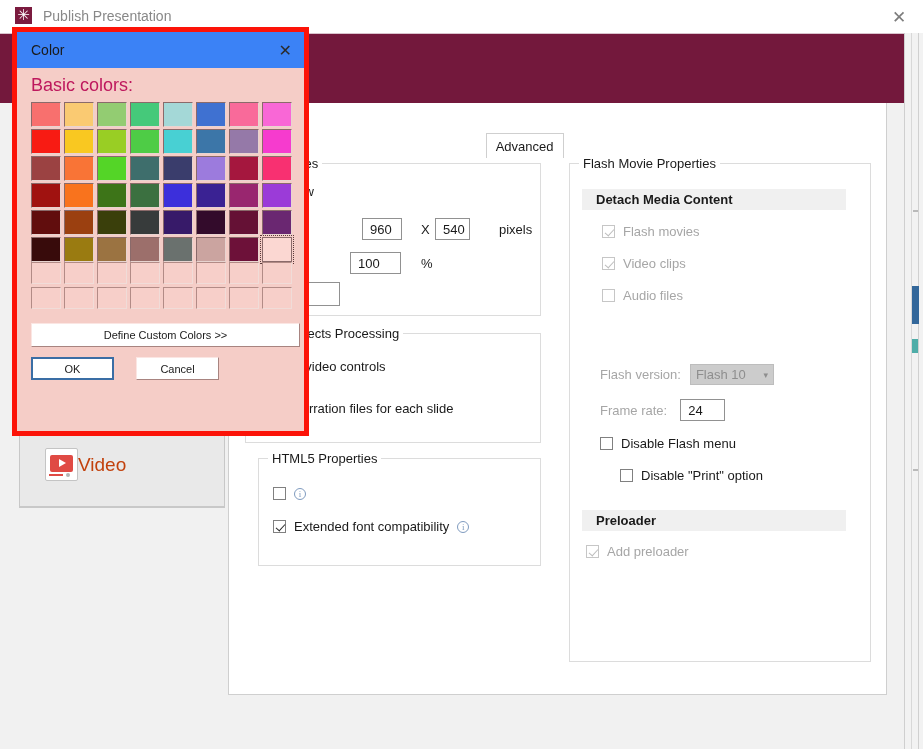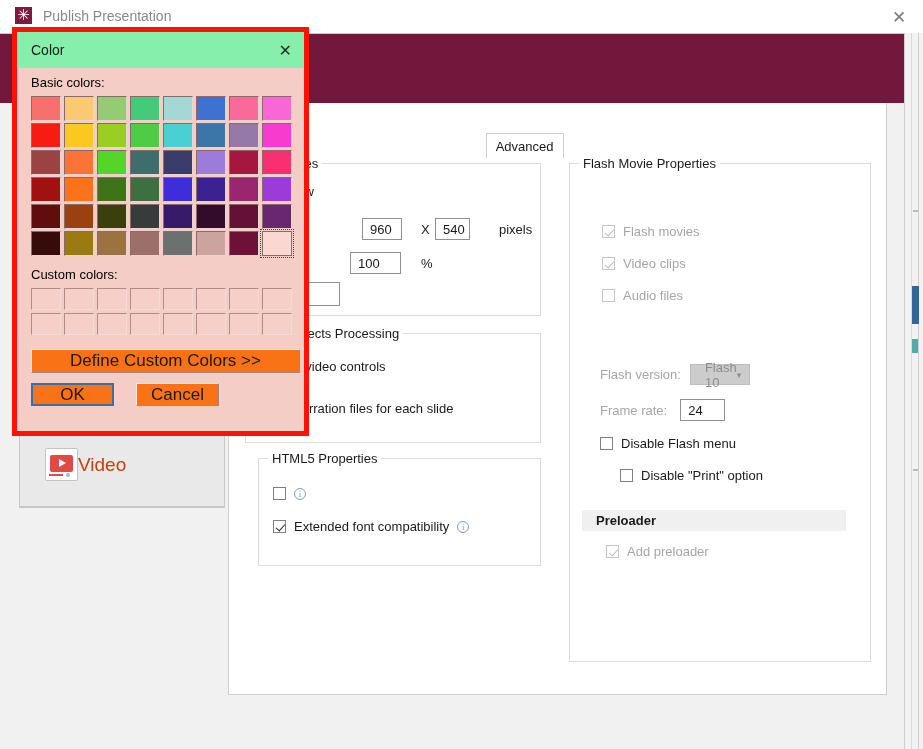--- a/index.html
+++ b/index.html
@@ -223,45 +223,45 @@
   }
   .infoi {
     width: 12px; height: 12px; border-radius: 50%;
     border: 1px solid #7f9bbf; color: #7f9bbf;
     font-size: 9px; line-height: 10px; text-align: center;
     font-family: "Liberation Serif", serif;
     display: inline-block;
   }
   .combo {
     background: #cccccc; border: 1px solid #bdbdbd;
-    height: 21px; width: 60px; font-size: 13px; color: #8e8e8e;
-    display: flex; align-items: center; padding: 0 14px;
+    height: 21px; width: 84px; font-size: 13px; color: #8e8e8e;
+    display: flex; align-items: center; padding: 0 5px;
     justify-content: space-between;
   }
   .caret { font-size: 9px; color: #8e8e8e; }
 
   
   .color-dialog-outline {
     position: absolute; left: 12px; top: 27px; width: 297px; height: 409px;
     border: 5px solid #fc1308;
     background: #f5cdc7;
     z-index: 40;
   }
   .cd-titlebar {
-    height: 36px; background: #86efac;
+    height: 36px; background: #3b82f6;
     display: flex; align-items: center; justify-content: space-between;
     padding: 0 12px 0 14px;
   }
   .cd-title { font-size: 14px; color: #1a1a1a; }
   .cd-close {
     font-size: 16px; color: #2b2b2b; cursor: pointer;
     font-family: "DejaVu Sans", sans-serif; font-weight: 300;
   }
   .cd-body { padding: 7px 14px 0 14px; }
-  .cd-label { font-size: 13px; color: #000000; margin-bottom: 6px; }
+  .cd-label { font-size: 18px; color: #be185d; margin-bottom: 6px; }
   .swatch-grid {
     display: grid; grid-template-columns: repeat(8, 30px);
     grid-auto-rows: 25px; gap: 2px 3px;
   }
   .swatch {
     width: 30px; height: 25px; cursor: pointer;
     border-top: 1px solid #8a6a6a;
     border-left: 1px solid #8a6a6a;
     border-right: 1px solid #e8d4d0;
     border-bottom: 1px solid #e8d4d0;
@@ -275,26 +275,26 @@
     grid-auto-rows: 22px; gap: 3px 3px;
   }
   .cswatch {
     width: 30px; height: 22px; background: #f7cfc9; cursor: pointer;
     border-top: 1px solid #b28b86;
     border-left: 1px solid #b28b86;
     border-right: 1px solid #f0dcd8;
     border-bottom: 1px solid #f0dcd8;
   }
   .cd-btn {
-    background: #f97316;
+    background: #ffffff;
     border-top: 1px solid #fbe6e3;
     border-left: 1px solid #fbe6e3;
     border-right: 1px solid #a88480;
     border-bottom: 1px solid #a88480;
-    font-size: 17px; color: #1a1a1a;
+    font-size: 11px; color: #1a1a1a;
     display: flex; align-items: center; justify-content: center;
     cursor: pointer;
   }
   #define-custom { width: 269px; height: 24px; margin-top: 14px; }
   .cd-btn-row { display: flex; gap: 22px; margin-top: 10px; }
   #cd-ok {
     width: 83px; height: 23px;
     border: 2px solid #3a6ea5;
   }
   #cd-cancel { width: 83px; height: 23px; }
@@ -397,20 +397,21 @@
         <div class="row" style="position:absolute;left:14px;top:60px;gap:8px;">
           <div class="cb checked"></div>
           <span>Extended font compatibility</span>
           <span class="infoi">i</span>
         </div>
       </div>
 
       <div class="groupbox" style="left:340px;top:60px;width:302px;height:499px;">
         <div class="group-title">Flash Movie Properties</div>
 
+        <div class="sectitle" style="position:absolute;left:12px;top:25px;width:264px;">Detach Media Content</div>
         <div class="row disabled" style="position:absolute;left:32px;top:60px;gap:8px;">
           <div class="cb checked disabled"></div>
           <span>Flash movies</span>
         </div>
         <div class="row disabled" style="position:absolute;left:32px;top:92px;gap:8px;">
           <div class="cb checked disabled"></div>
           <span>Video clips</span>
         </div>
         <div class="row disabled" style="position:absolute;left:32px;top:124px;gap:8px;">
           <div class="cb disabled"></div>
@@ -431,21 +432,21 @@
         <div class="row" style="position:absolute;left:30px;top:272px;gap:8px;">
           <div class="cb"></div>
           <span>Disable Flash menu</span>
         </div>
         <div class="row" style="position:absolute;left:50px;top:304px;gap:8px;">
           <div class="cb"></div>
           <span>Disable "Print" option</span>
         </div>
 
         <div class="sectitle" style="position:absolute;left:12px;top:346px;width:264px;">Preloader</div>
-        <div class="row disabled" style="position:absolute;left:36px;top:380px;gap:8px;">
+        <div class="row disabled" style="position:absolute;left:16px;top:380px;gap:8px;">
           <div class="cb checked disabled"></div>
           <span>Add preloader</span>
         </div>
       </div>
 
     </div>
 
   </div>
 
   <div class="color-dialog-outline">
@@ -498,21 +499,20 @@
           <div class="swatch" style="background: rgb(106, 39, 113);"></div>
           <div class="swatch" style="background: rgb(56, 11, 11);"></div>
           <div class="swatch" style="background: rgb(154, 123, 17);"></div>
           <div class="swatch" style="background: rgb(155, 115, 65);"></div>
           <div class="swatch" style="background: rgb(156, 111, 107);"></div>
           <div class="swatch" style="background: rgb(106, 113, 110);"></div>
           <div class="swatch" style="background: rgb(203, 164, 160);"></div>
           <div class="swatch" style="background: rgb(109, 17, 57);"></div>
           <div class="swatch selected" style="background: rgb(251, 215, 210);"></div>
         </div>
-      <div class="cd-label" style="margin-top:11px;">Custom colors:</div>
       <div class="custom-grid" id="custom-grid">
           <div class="cswatch"></div>
           <div class="cswatch"></div>
           <div class="cswatch"></div>
           <div class="cswatch"></div>
           <div class="cswatch"></div>
           <div class="cswatch"></div>
           <div class="cswatch"></div>
           <div class="cswatch"></div>
           <div class="cswatch"></div>

